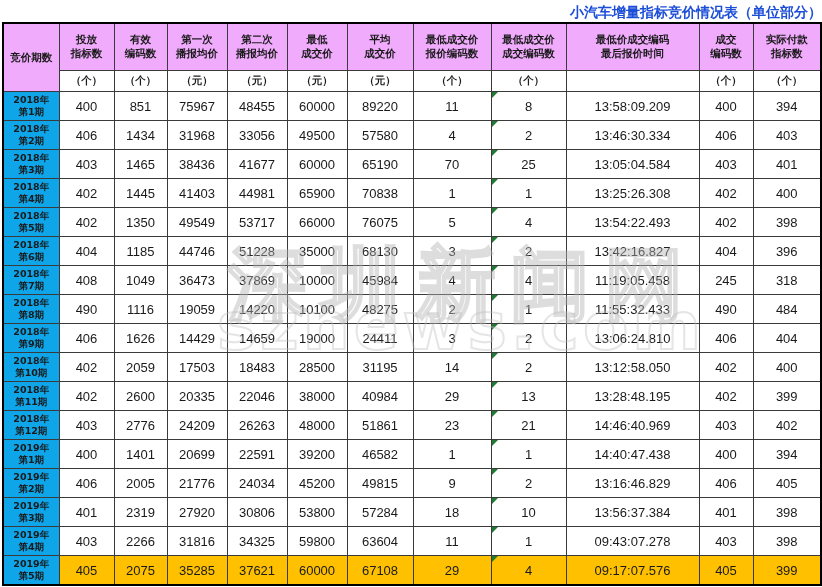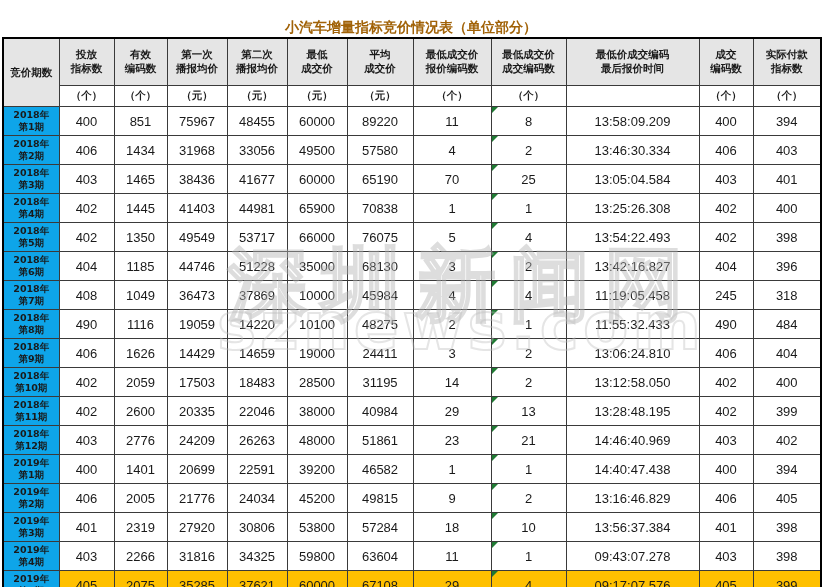--- a/index.html
+++ b/index.html
@@ -4,25 +4,25 @@
 <style>
   html, body { margin: 0; padding: 0; }
   body {
     width: 822px; height: 587px;
     background: #ffffff;
     font-family: "Liberation Sans", "DejaVu Sans", sans-serif;
     position: relative;
     overflow: hidden;
   }
   .title {
-    text-align: center;
+    text-align: right;
     font-weight: bold;
     font-size: 14px;
-    color: #a16207;
-    padding-top: 18px;
+    color: #1d4ed8;
+    padding-top: 3px;
     height: 19px;
     line-height: 19px;
     font-family: "DejaVu Sans", sans-serif;
   }
   table.grid {
     border-collapse: collapse;
     table-layout: fixed;
     margin-left: 2px;
     width: 818px;
     border: 2px solid #000;
@@ -33,21 +33,21 @@
     vertical-align: middle;
     padding: 0;
     overflow: hidden;
     color: #1a1a1a;
   }
   th.hdr {
     font-weight: bold;
     font-size: 10.5px;
     line-height: 1.3;
     height: 46px;
-    background: #e5e5e5;
+    background: #f0abfc;
     font-family: "DejaVu Sans", sans-serif;
   }
   td.unit {
     font-weight: bold;
     font-size: 10.5px;
     height: 20px;
     font-family: "DejaVu Sans", sans-serif;
   }
   th.period {
     font-weight: bold;

